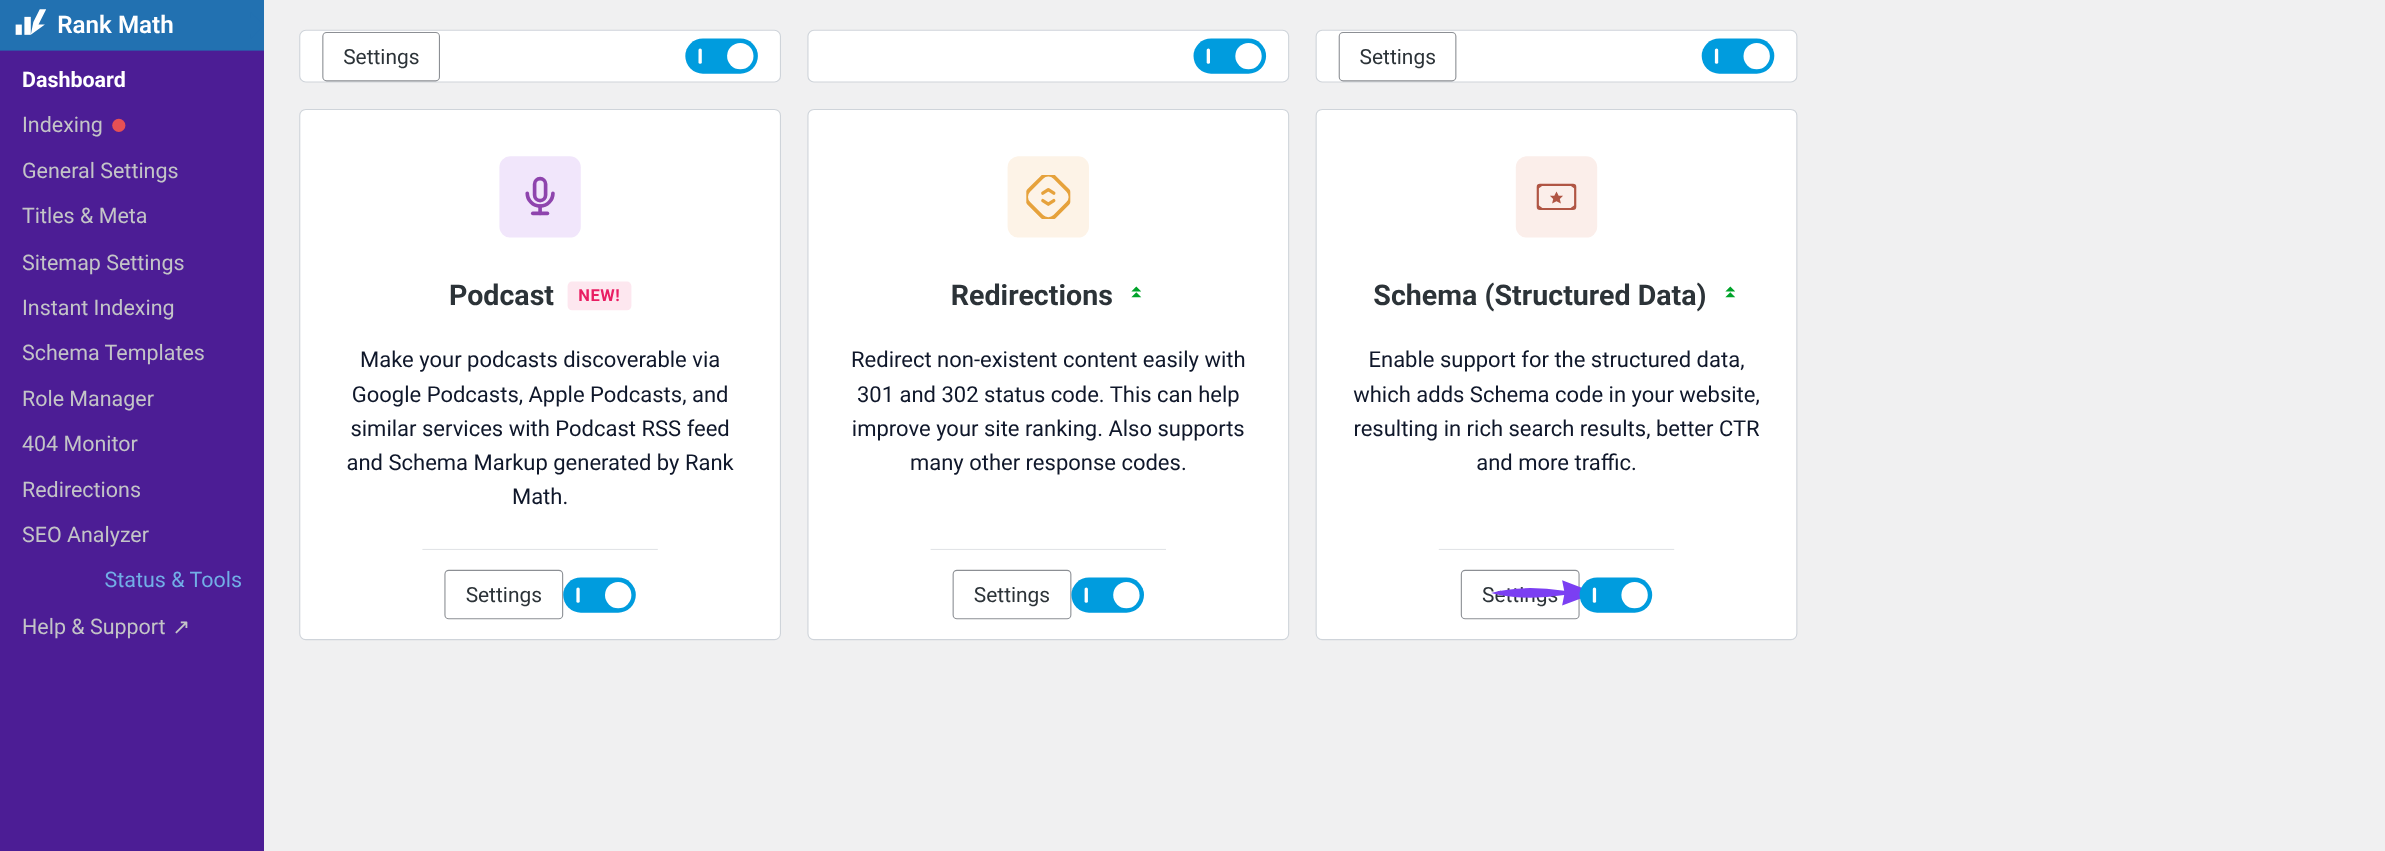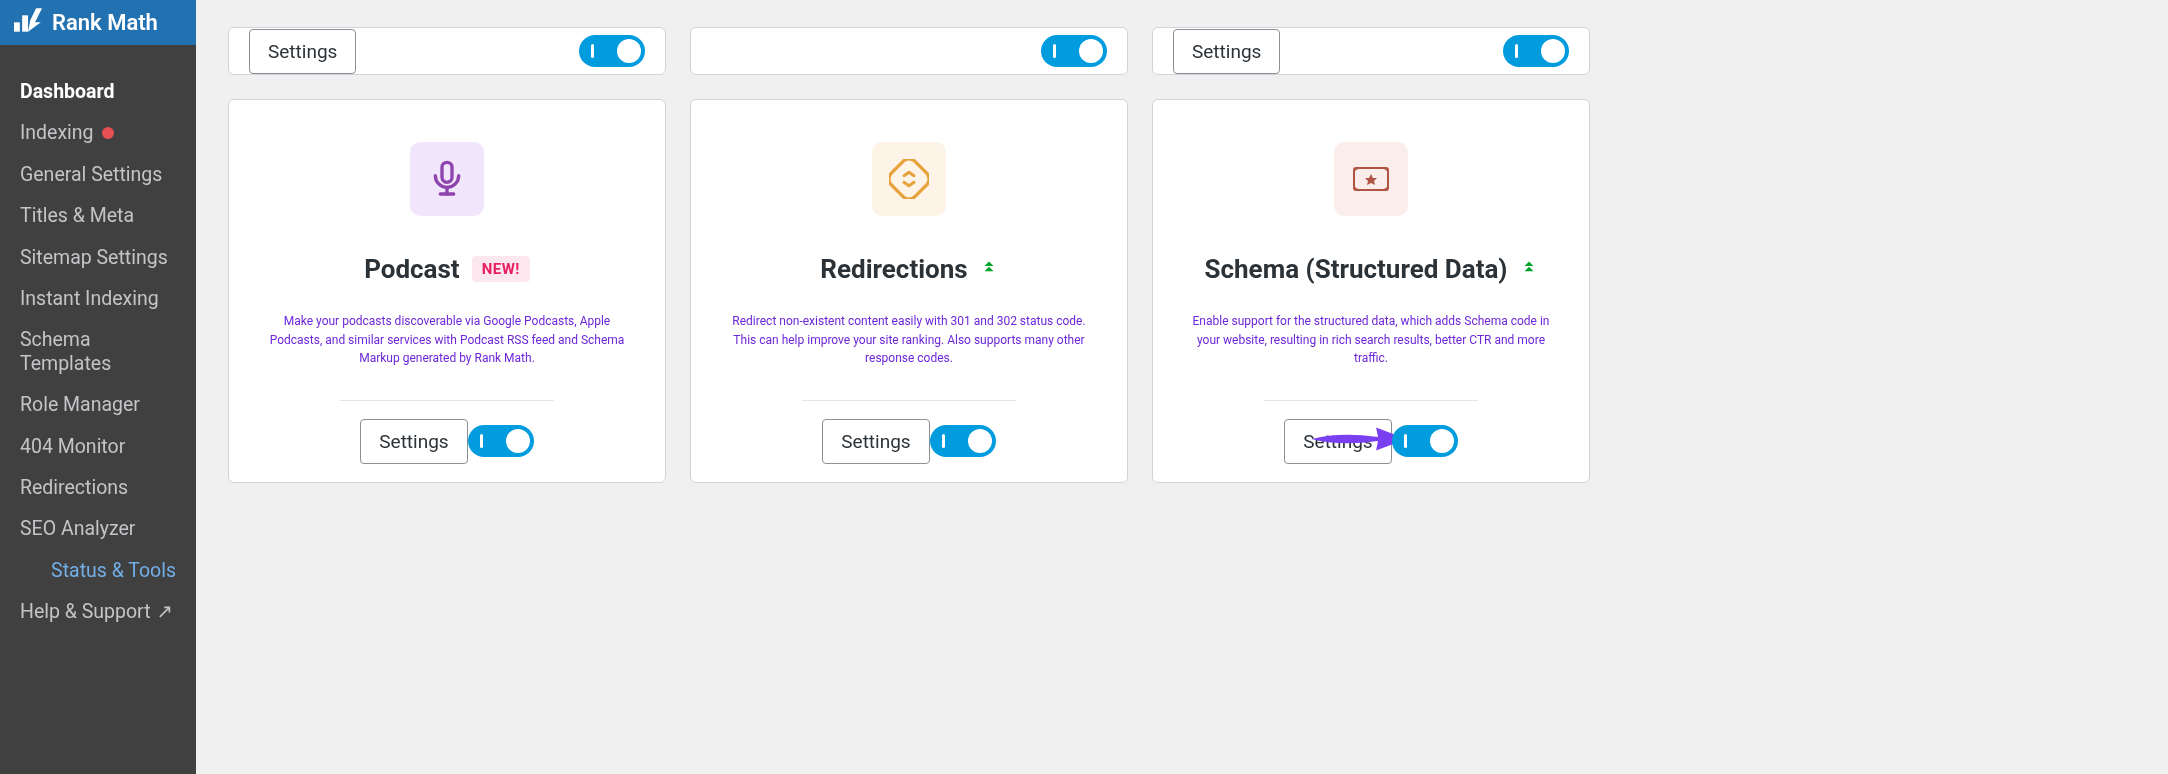--- a/index.html
+++ b/index.html
@@ -8,22 +8,22 @@
   background: #f0f0f1;
   display: flex;
   width: 2168px;
   height: 774px;
   overflow: hidden;
   color: #2c3338;
 }
 
 
 .sidebar {
-  width: 196px;
-  background: #404040;
+  width: 240px;
+  background: #4c1d95;
   color: #c3c4c7;
   font-size: 19px;
   display: flex;
   flex-direction: column;
   flex-shrink: 0;
 }
 .sidebar .brand {
   background: #2271b1;
   color: #fff;
   padding: 8px 14px;
@@ -37,21 +37,21 @@
 .sidebar .brand::after {
   content: "";
   position: absolute;
   right: -12px;
   top: 50%;
   transform: translateY(-50%);
   border: 12px solid transparent;
   border-left-color: #2271b1;
 }
 .sidebar .brand svg { width: 28px; height: 24px; fill: #fff; }
-.sidebar .menu { padding: 26px 0; }
+.sidebar .menu { padding: 6px 0; }
 .sidebar .menu a {
   display: flex;
   align-items: center;
   padding: 9px 20px;
   text-decoration: none;
   color: #c3c4c7;
   font-size: 19.5px;
   line-height: 1.2;
 }
 .sidebar .menu a.bold { color: #fff; font-weight: 700; }
@@ -111,21 +111,21 @@
 .card-icon-wrap.red    { background:#fbeeea; }
 .card-icon-wrap svg { width: 40px; height: 40px; }
 
 .card-title { font-size: 26px; font-weight:700; margin-bottom: 28px; display:flex; align-items:center; justify-content:center; gap:12px;}
 .badge-new {
   background:#fde7ef; color:#e91e63; font-size:15px; font-weight:700;
   padding:4px 10px; border-radius:4px; letter-spacing:0.5px;
 }
 .chev-up { color:#00a32a; }
 .chev-up svg { width:18px; height:18px; fill:#00a32a; }
-.card-desc { font-size:12px; line-height:1.55; color:#6d28d9; }
+.card-desc { font-size:20px; line-height:1.55; color:#0f172a; }
 
 .card-foot {
   border-top:1px solid #e2e4e7;
   padding:18px 20px;
   display:flex; align-items:center; justify-content:space-between;
   position: relative;
 }
 .btn {
   background:#fff; border:1px solid #8c8f94; border-radius:4px;
   padding:10px 18px; font-size:19px; color:#2c3338; cursor:pointer;

